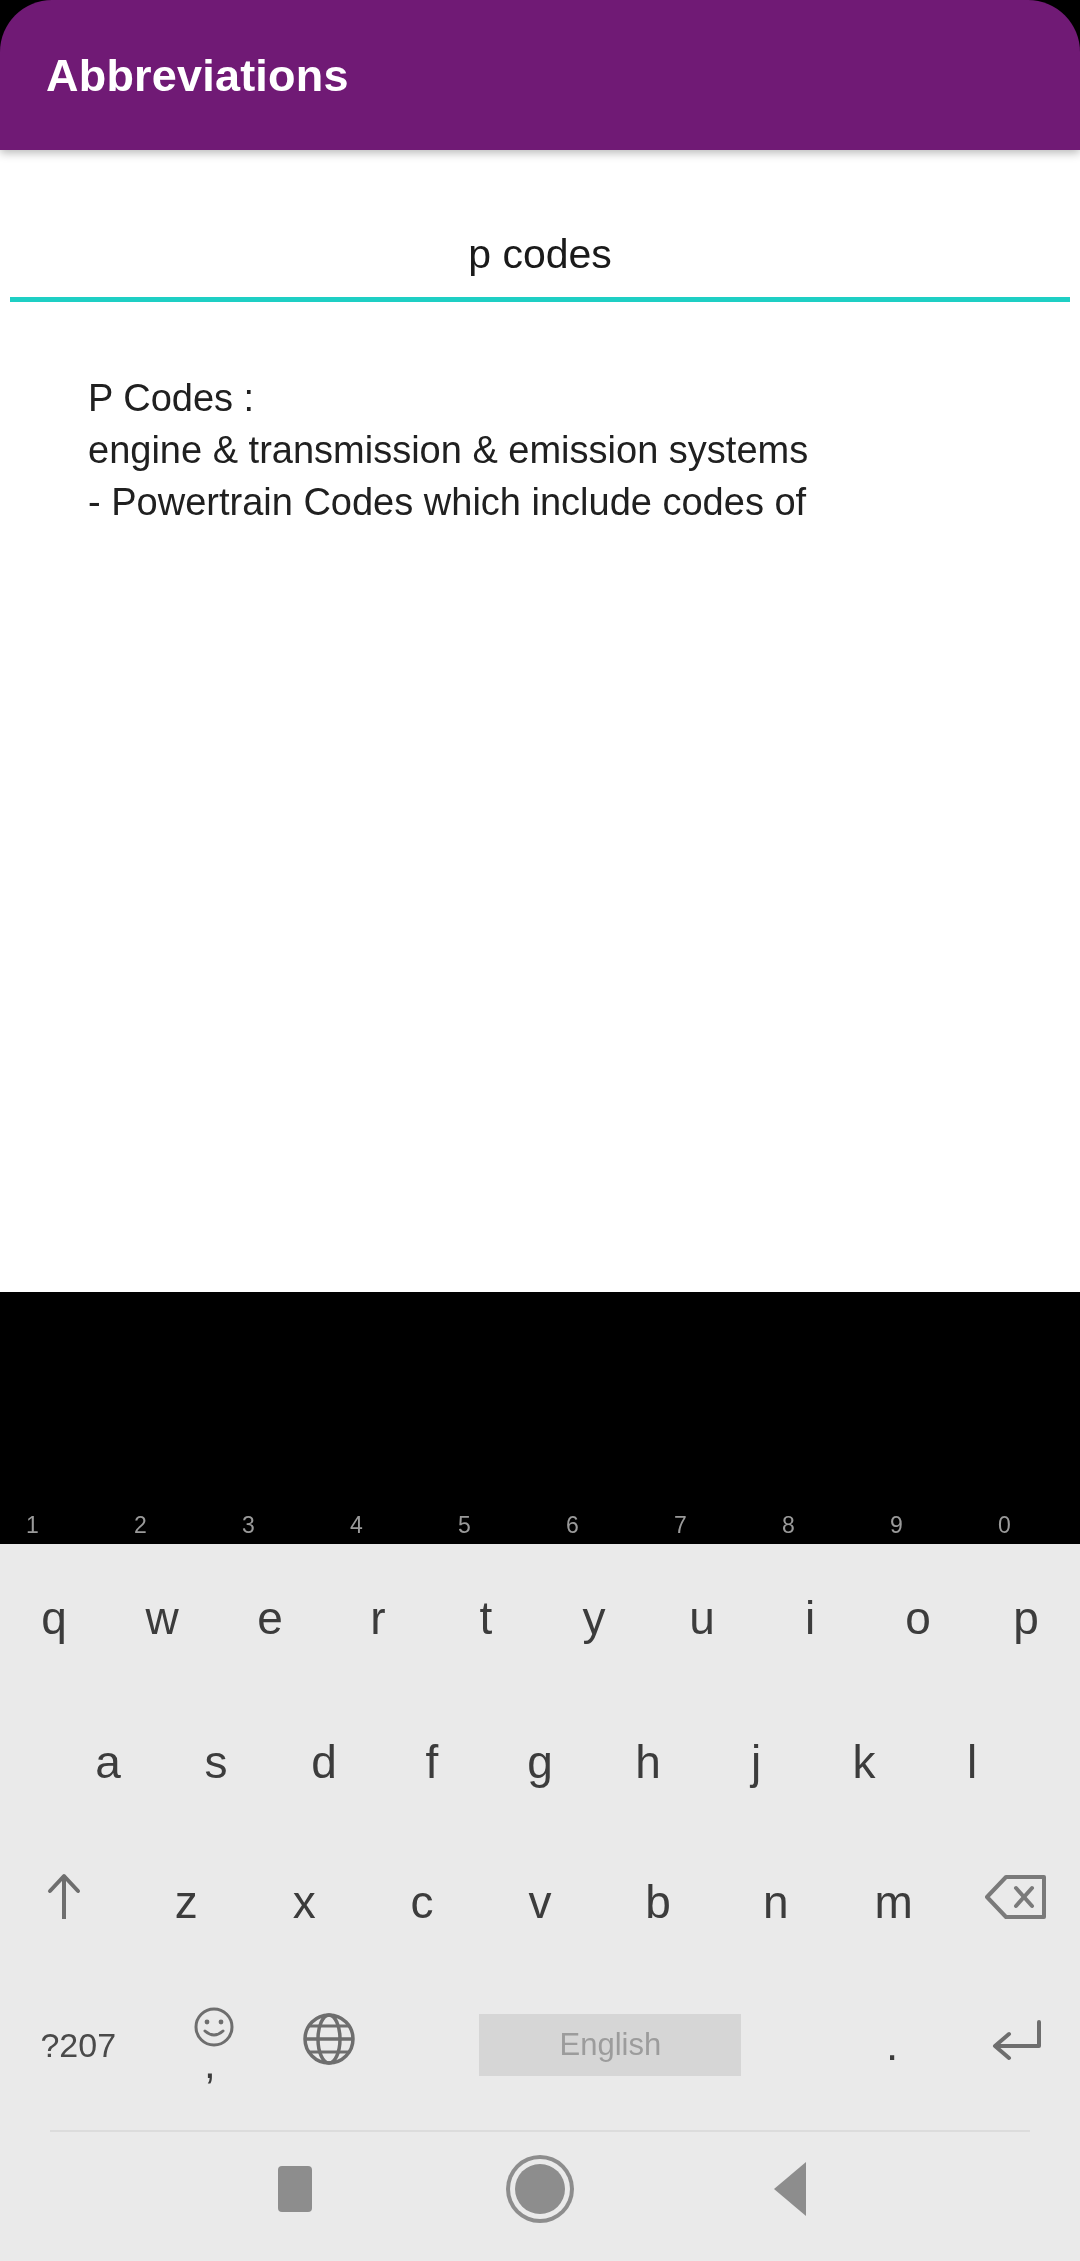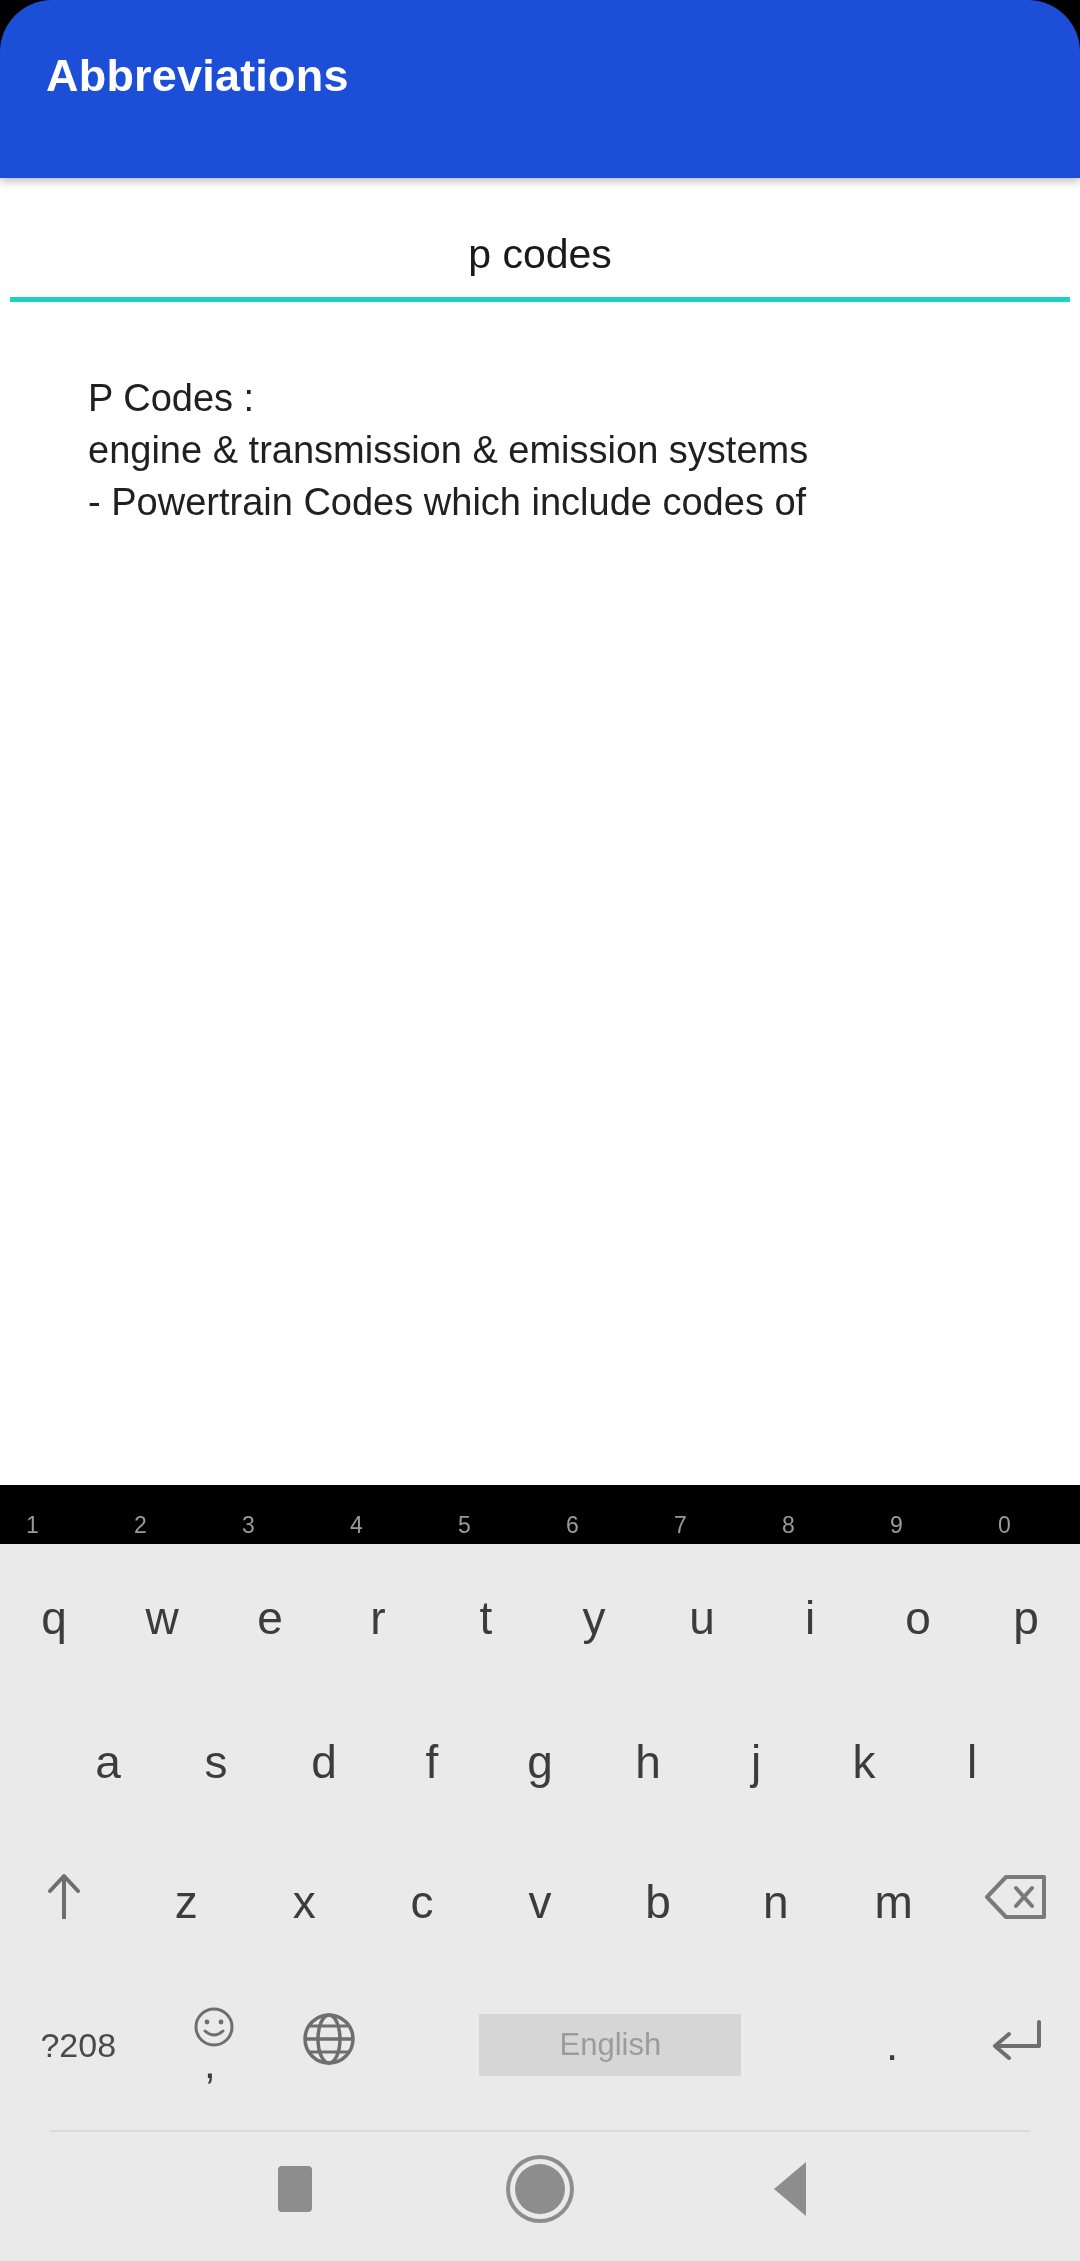--- a/index.html
+++ b/index.html
@@ -21,22 +21,22 @@
     background: #000000;
     overflow: hidden;
   }
 
   
   #appbar {
     position: absolute;
     left: 0;
     top: 0;
     width: 1080px;
-    height: 178px;
-    background: #1d4ed8;
+    height: 150px;
+    background: #701a75;
     border-top-left-radius: 52px;
     border-top-right-radius: 52px;
     box-shadow: 0 3px 10px rgba(0,0,0,0.28);
     z-index: 5;
   }
   #appbar-title {
     position: absolute;
     left: 46px;
     top: 50px;
     font-size: 45px;
@@ -45,21 +45,21 @@
     letter-spacing: 0.2px;
     white-space: nowrap;
   }
 
   
   #content {
     position: absolute;
     left: 0;
     top: 150px;
     width: 1080px;
-    height: 1335px;
+    height: 1142px;
     background: #FFFFFF;
   }
 
   
   #search-wrap {
     position: absolute;
     left: 10px;
     top: 62px;
     width: 1060px;
     height: 90px;
@@ -378,21 +378,21 @@
             <path d="M22,3 L60,3 L60,43 L22,43 L3,23 Z" fill="none" stroke="#7A7A7A" stroke-width="4" stroke-linejoin="round"></path>
             <line x1="32" y1="14" x2="48" y2="32" stroke="#7A7A7A" stroke-width="4" stroke-linecap="round"></line>
             <line x1="48" y1="14" x2="32" y2="32" stroke="#7A7A7A" stroke-width="4" stroke-linecap="round"></line>
           </svg>
         </span>
       </div>
     </div>
 
     <div class="kbd-row" id="row4">
       <div class="key key-sym">
-        <span class="glyph">?208</span>
+        <span class="glyph">?207</span>
       </div>
       <div class="key key-emoji">
         <span class="emoji-stack">
           <span class="smile">
             <svg width="44" height="44" viewBox="0 0 44 44">
               <circle cx="22" cy="22" r="18" fill="none" stroke="#6E6E6E" stroke-width="3"></circle>
               <circle cx="15" cy="17" r="2.4" fill="#6E6E6E"></circle>
               <circle cx="29" cy="17" r="2.4" fill="#6E6E6E"></circle>
               <path d="M13,26 Q22,34 31,26" fill="none" stroke="#6E6E6E" stroke-width="3" stroke-linecap="round"></path>
             </svg>

